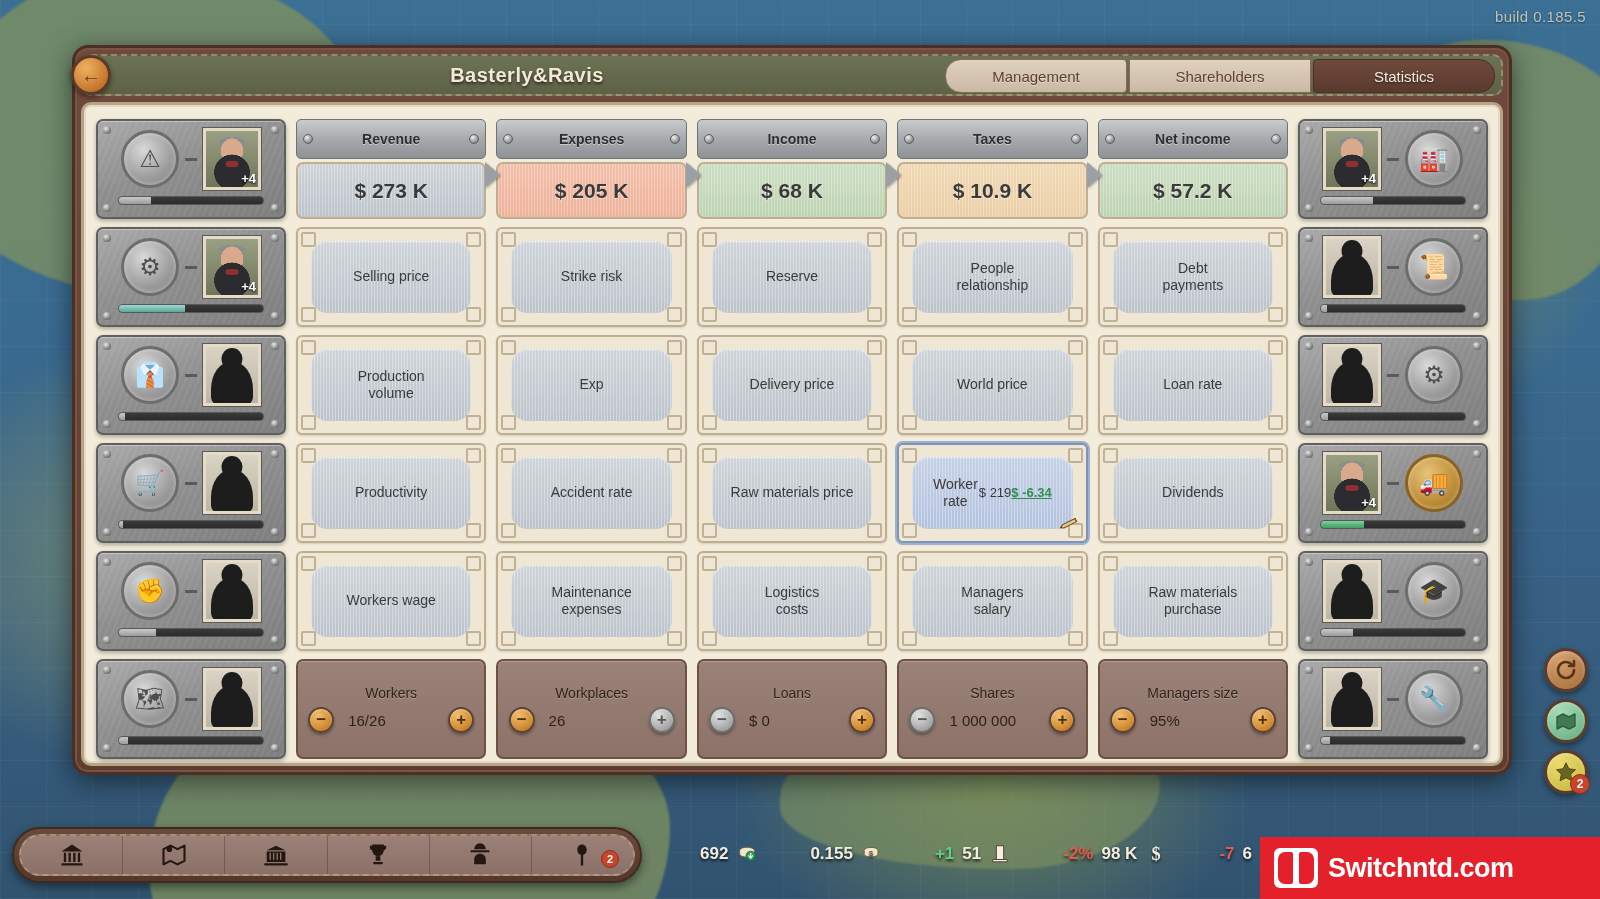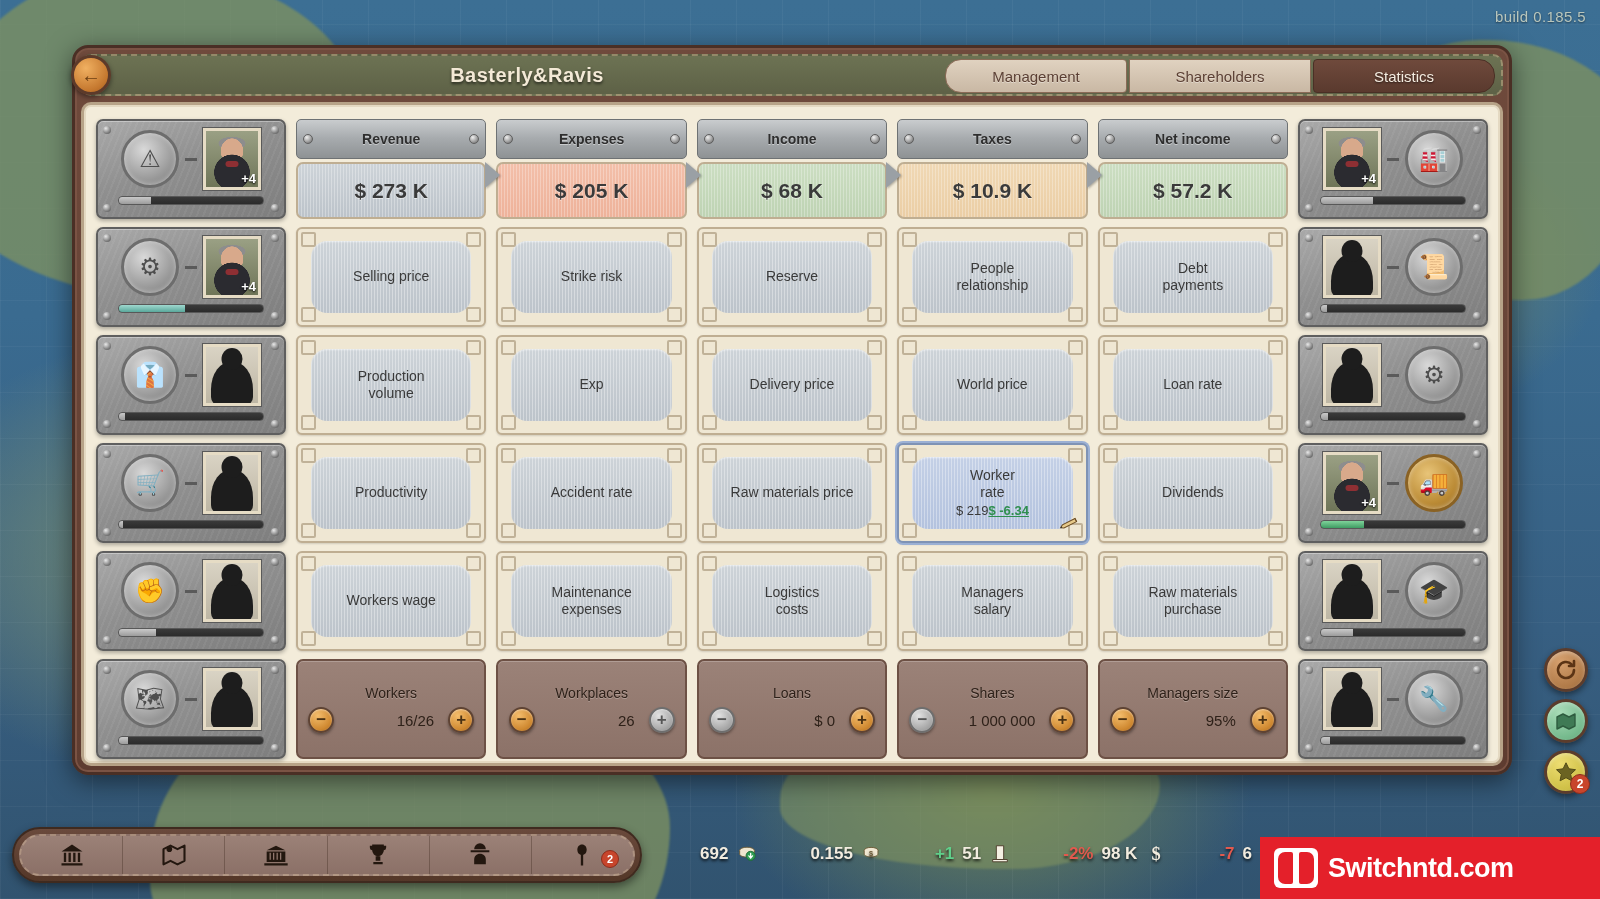--- a/index.html
+++ b/index.html
@@ -207,21 +207,21 @@
       linear-gradient(180deg, #cdd3d8, #bcc3ca);
     display: flex; align-items: center; justify-content: center;
     color: #3a3a3a; font-size: 14px; line-height: 1.25;
     box-shadow: inset 0 1px 2px rgba(255,255,255,.6);
   }
   .card.selected { border-color: #7f93b5; box-shadow: 0 0 0 2px #9bb0d4, 0 1px 3px rgba(0,0,0,.2); }
   .card.selected .plate {
     background:
       repeating-linear-gradient(90deg, rgba(255,255,255,.35) 0 1px, transparent 1px 3px),
       linear-gradient(180deg, #c4d0e6, #b3c2de);
-    flex-direction: column; gap: 1px;
+    flex-direction: row; gap: 1px;
   }
   .card .vals { font-size: 13px; display: flex; align-items: baseline; }
   .card .vals .neg { color: #2f8f4f; font-weight: bold; text-decoration: underline; }
   .pencil {
     position: absolute; right: 6px; bottom: 8px; width: 20px; height: 20px;
     transform: rotate(18deg);
   }
 
   
   .fin { position: relative; display: flex; flex-direction: column; }
@@ -262,21 +262,21 @@
 
   
   .stepper {
     border-radius: 7px; border: 2px solid #6d5145;
     background: linear-gradient(180deg, #9b8278 0%, #8c7268 100%);
     display: flex; flex-direction: column; align-items: center; justify-content: center;
     gap: 6px; color: #2e2119; box-shadow: inset 0 1px 0 rgba(255,255,255,.22);
   }
   .stepper .title { font-size: 14px; text-shadow: 0 1px 0 rgba(255,255,255,.25); }
   .stepper .row { display: flex; align-items: center; gap: 14px; }
-  .stepper .val { font-size: 15px; min-width: 86px; text-align: right; }
+  .stepper .val { font-size: 15px; min-width: 86px; text-align: left; }
   .rb {
     width: 26px; height: 26px; border-radius: 50%; cursor: pointer;
     border: 2px solid #5e4334; font-size: 17px; line-height: 21px; text-align: center;
     color: #4a3113; font-weight: bold;
     background: radial-gradient(circle at 35% 30%, #f4bd6c, #d08a32 65%, #a9661d);
     box-shadow: 0 2px 3px rgba(0,0,0,.35), inset 0 1px 2px rgba(255,255,255,.5);
   }
   .rb.off {
     background: radial-gradient(circle at 35% 30%, #e2e2e2, #a9a9a9 65%, #8b8b8b);
     border-color: #6e6e6e; color: #555;

